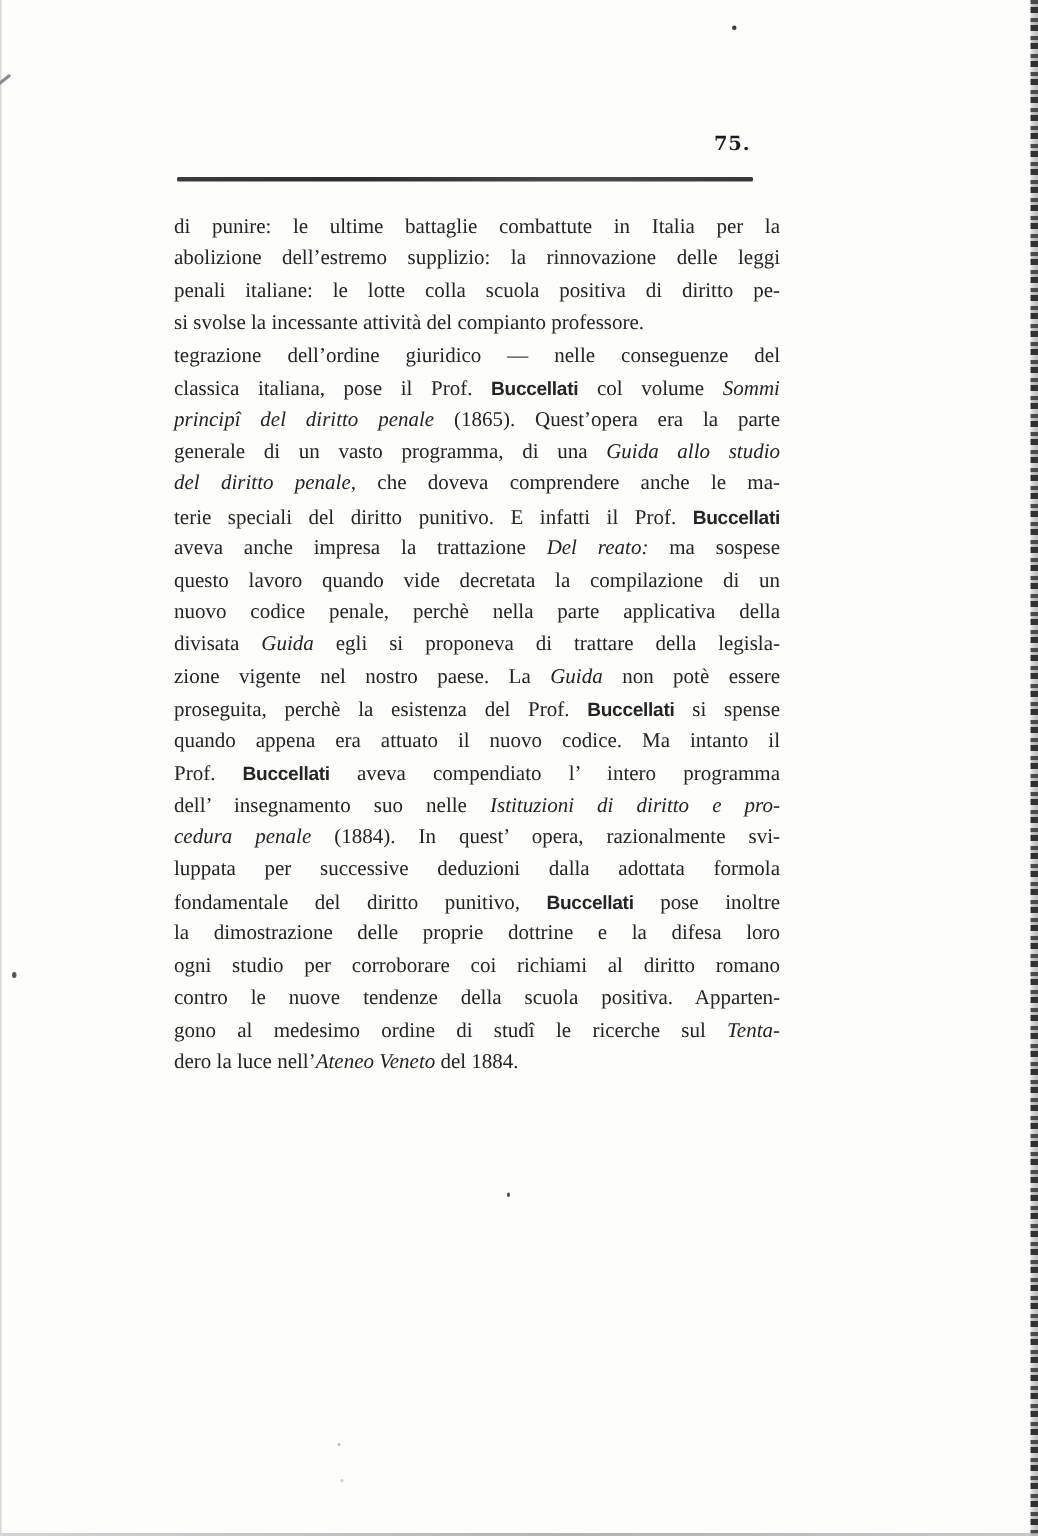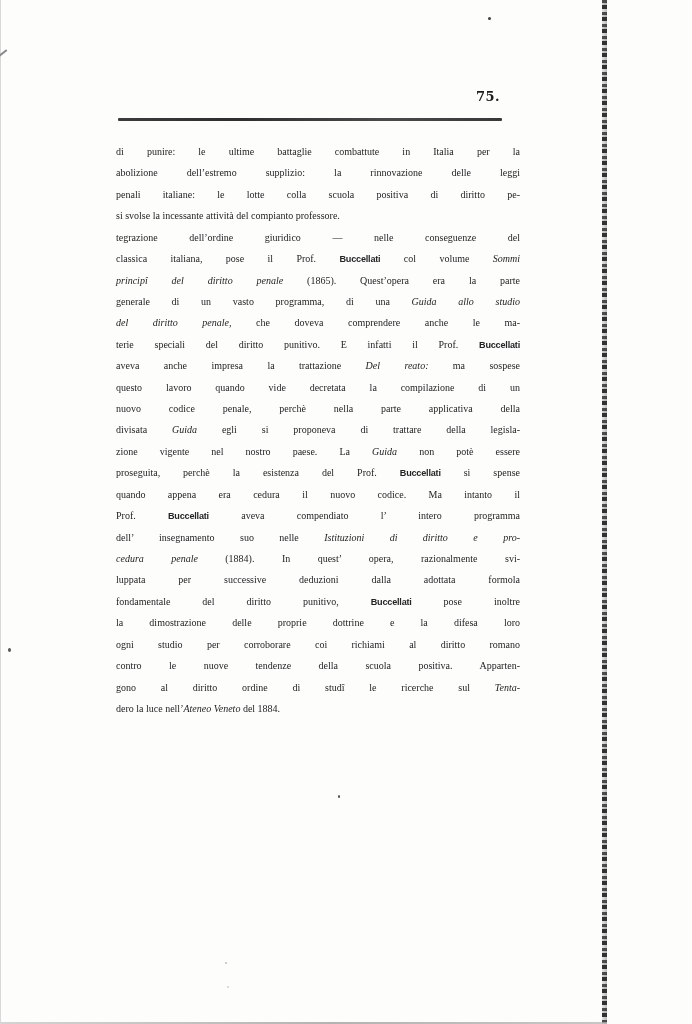--- a/index.html
+++ b/index.html
@@ -2,21 +2,21 @@
 <html><head>
 <meta charset="utf-8">
 <style>
   html, body {
     margin: 0;
     padding: 0;
     background: #fdfdfc;
   }
   .scan-page {
     position: relative;
-    width: 607px;
+    width: 692px;
     height: 1024px;
     background: #fdfdfc;
     overflow: hidden;
     font-family: "Liberation Serif", serif;
     color: #242424;
   }
   .page-number {
     position: absolute;
     left: 476px;
     top: 89px;
@@ -37,21 +37,21 @@
   }
   .text-block {
     position: absolute;
     left: 116px;
     top: 141px;
     width: 404px;
   }
   .line {
     height: 21.43px;
     line-height: 21.43px;
-    font-size: 10px;
+    font-size: 14px;
     text-align: justify;
     text-align-last: justify;
     white-space: normal;
     overflow: visible;
   }
   .line.ragged {
     text-align-last: left;
   }
   .line.indent {
     text-indent: 18px;
@@ -131,30 +131,30 @@
       <div class="line"><span class="seg-i">principî del diritto penale</span><span class="seg-n"> (1865). Quest’opera era la parte</span></div>
       <div class="line"><span class="seg-n">generale di un vasto programma, di una </span><span class="seg-i">Guida allo studio</span></div>
       <div class="line"><span class="seg-i">del diritto penale</span><span class="seg-n">, che doveva comprendere anche le ma-</span></div>
       <div class="line"><span class="seg-n">terie speciali del diritto punitivo. E infatti il Prof. </span><span class="seg-b">Buccellati</span></div>
       <div class="line"><span class="seg-n">aveva anche impresa la trattazione </span><span class="seg-i">Del reato:</span><span class="seg-n"> ma sospese</span></div>
       <div class="line"><span class="seg-n">questo lavoro quando vide decretata la compilazione di un</span></div>
       <div class="line"><span class="seg-n">nuovo codice penale, perchè nella parte applicativa della</span></div>
       <div class="line"><span class="seg-n">divisata </span><span class="seg-i">Guida</span><span class="seg-n"> egli si proponeva di trattare della legisla-</span></div>
       <div class="line"><span class="seg-n">zione vigente nel nostro paese. La </span><span class="seg-i">Guida</span><span class="seg-n"> non potè essere</span></div>
       <div class="line"><span class="seg-n">proseguita, perchè la esistenza del Prof. </span><span class="seg-b">Buccellati</span><span class="seg-n"> si spense</span></div>
-      <div class="line"><span class="seg-n">quando appena era cedura il nuovo codice. Ma intanto il</span></div>
+      <div class="line"><span class="seg-n">quando appena era attuato il nuovo codice. Ma intanto il</span></div>
       <div class="line"><span class="seg-n">Prof. </span><span class="seg-b">Buccellati</span><span class="seg-n"> aveva compendiato l’ intero programma</span></div>
       <div class="line"><span class="seg-n">dell’ insegnamento suo nelle </span><span class="seg-i">Istituzioni di diritto e pro-</span></div>
       <div class="line"><span class="seg-i">cedura penale</span><span class="seg-n"> (1884). In quest’ opera, razionalmente svi-</span></div>
       <div class="line"><span class="seg-n">luppata per successive deduzioni dalla adottata formola</span></div>
       <div class="line"><span class="seg-n">fondamentale del diritto punitivo, </span><span class="seg-b">Buccellati</span><span class="seg-n"> pose inoltre</span></div>
       <div class="line"><span class="seg-n">la dimostrazione delle proprie dottrine e la difesa loro</span></div>
       <div class="line"><span class="seg-n">ogni studio per corroborare coi richiami al diritto romano</span></div>
       <div class="line"><span class="seg-n">contro le nuove tendenze della scuola positiva. Apparten-</span></div>
-      <div class="line"><span class="seg-n">gono al diritto ordine di studî le ricerche sul </span><span class="seg-i">Tenta-</span></div>
+      <div class="line"><span class="seg-n">gono al medesimo ordine di studî le ricerche sul </span><span class="seg-i">Tenta-</span></div>
       <div class="line ragged"><span class="seg-n">dero la luce nell’</span><span class="seg-i">Ateneo Veneto</span><span class="seg-n"> del 1884.</span></div>
     </div>
 
   <div class="scan-edge-right"></div>
   <div class="scan-edge-bottom"></div>
   <div class="scan-edge-left"></div>
   <div class="speck speck-top-right"></div>
   <div class="speck speck-left-mid"></div>
   <div class="speck speck-bottom-1"></div>
   <div class="speck speck-bottom-2"></div>

